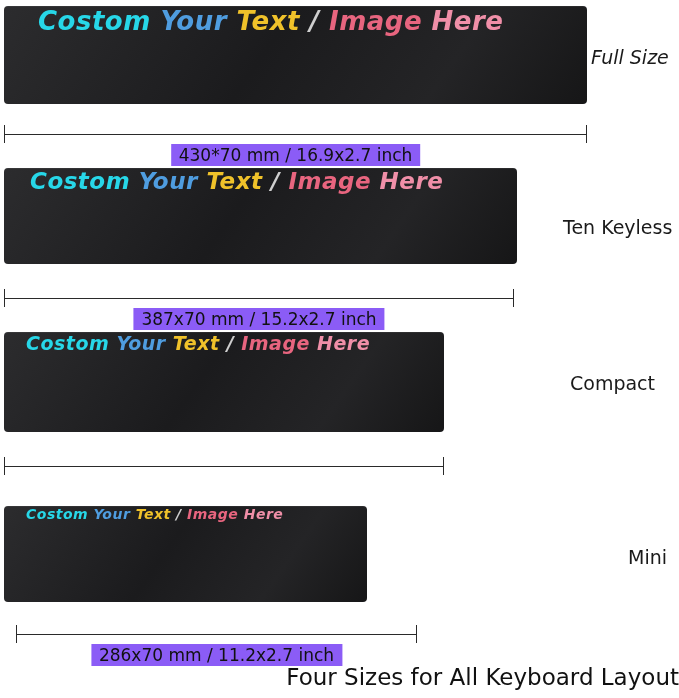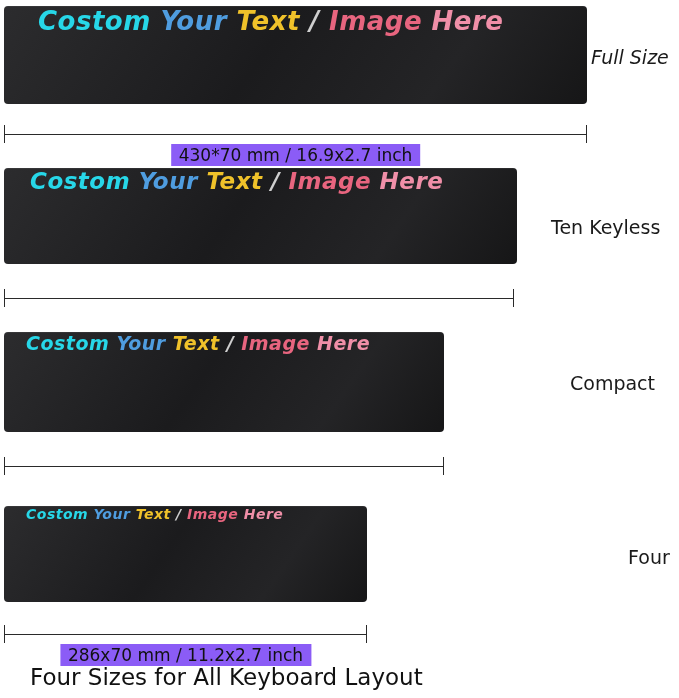--- a/index.html
+++ b/index.html
@@ -78,25 +78,24 @@
     white-space: nowrap;
     line-height: 22px;
     margin-top: 21px;
   }
 
   .footer {
     position: absolute;
     left: 0;
     right: 0;
     bottom: 8px;
-    text-align: left;
+    text-align: right;
     font-size: 23px;
     color: #111111;
     font-family: "DejaVu Sans", sans-serif;
-    padding-left: 30px;
   }
 </style>
 </head>
 <body>
 
 <div class="board" style="left:4px; top:6px; width:583px; height:98px;">
   <div class="board-text" style="margin-left:34px; font-size:26px;">
     <span class="w1">Costom</span>
     <span class="w2">Your</span>
     <span class="w3">Text</span>
@@ -116,25 +115,26 @@
 <div class="board" style="left:4px; top:168px; width:513px; height:96px;">
   <div class="board-text" style="margin-left:26px; font-size:23px;">
     <span class="w1">Costom</span>
     <span class="w2">Your</span>
     <span class="w3">Text</span>
     <span class="w4">/</span>
     <span class="w5">Image</span>
     <span class="w6">Here</span>
   </div>
 </div>
-<div class="label" style="left:551px; top:216px;text-align:right;">Ten Keyless</div>
+<div class="label" style="left:563px; top:216px;text-align:right;">Ten Keyless</div>
 <div class="dim" style="left:4px; top:288px; width:510px;">
   <div class="line"></div>
   <div class="cap left"></div>
   <div class="cap right"></div>
+  <div class="dimtext">387x70 mm / 15.2x2.7 inch</div>
 </div>
 
 <div class="board" style="left:4px; top:332px; width:440px; height:100px;">
   <div class="board-text" style="margin-left:22px; font-size:19px;">
     <span class="w1">Costom</span>
     <span class="w2">Your</span>
     <span class="w3">Text</span>
     <span class="w4">/</span>
     <span class="w5">Image</span>
     <span class="w6">Here</span>
@@ -150,21 +150,21 @@
 <div class="board" style="left:4px; top:506px; width:363px; height:96px;">
   <div class="board-text" style="margin-left:22px; font-size:14px;">
     <span class="w1">Costom</span>
     <span class="w2">Your</span>
     <span class="w3">Text</span>
     <span class="w4">/</span>
     <span class="w5">Image</span>
     <span class="w6">Here</span>
   </div>
 </div>
-<div class="label" style="left:628px; top:546px;">Four</div>
-<div class="dim" style="left:4px; top:624px; width:363px;">
+<div class="label" style="left:628px; top:546px;">Mini</div>
+<div class="dim" style="left:16px; top:624px; width:363px;padding-left:38px;">
   <div class="line"></div>
   <div class="cap left"></div>
   <div class="cap right"></div>
   <div class="dimtext">286x70 mm / 11.2x2.7 inch</div>
 </div>
 
 <div class="footer">Four Sizes for All Keyboard Layout</div>
 
 </body></html>

